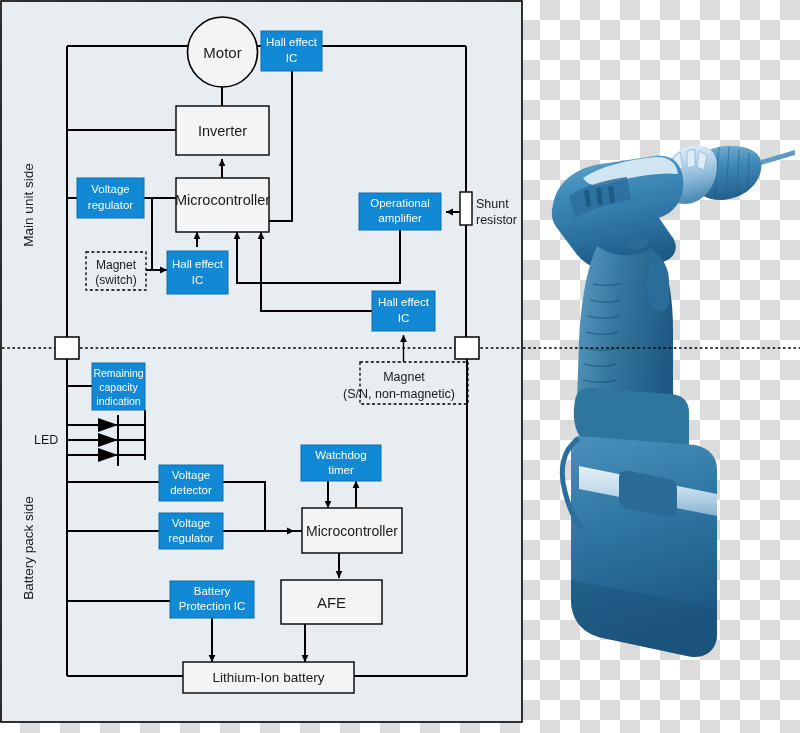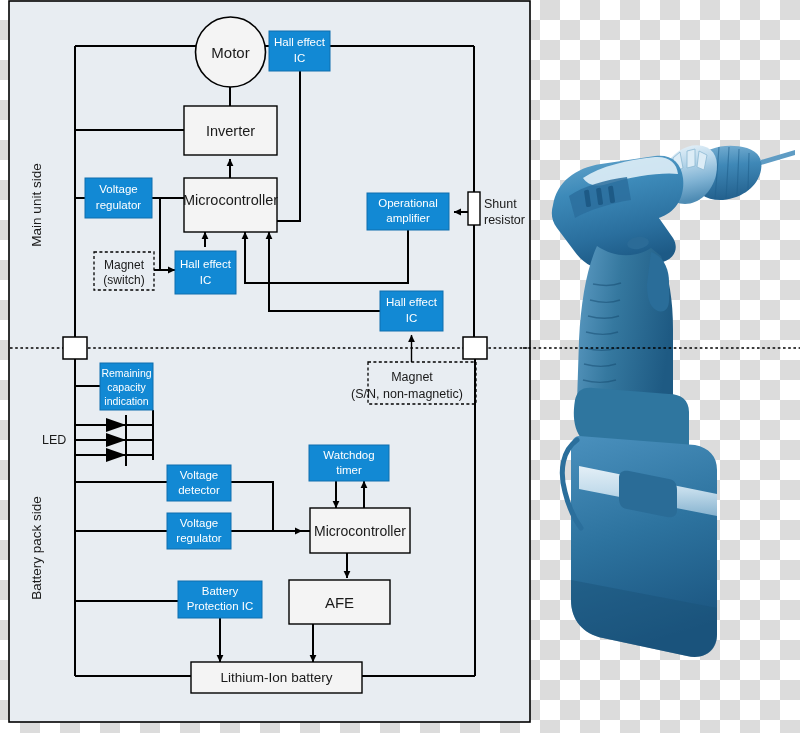--- a/index.html
+++ b/index.html
@@ -14,21 +14,21 @@
   #checker{
     position:absolute;left:0;top:0;width:800px;height:733px;
     background-color:#ffffff;
     background-image:
       linear-gradient(45deg,#dcdcdc 25%,transparent 25%,transparent 75%,#dcdcdc 75%),
       linear-gradient(45deg,#dcdcdc 25%,transparent 25%,transparent 75%,#dcdcdc 75%);
     background-size:40px 40px;
     background-position:0 0,20px 20px;
   }
   #diagram-panel{
-    position:absolute;left:8px;top:0;width:523px;height:723px;
+    position:absolute;left:0;top:0;width:523px;height:723px;
   }
   #product-photo{
     position:absolute;left:523px;top:0;width:277px;height:733px;
   }
   svg{display:block;}
   .lbl{font-family:"Liberation Sans", sans-serif;}
 </style>
 </head>
 <body>
 

